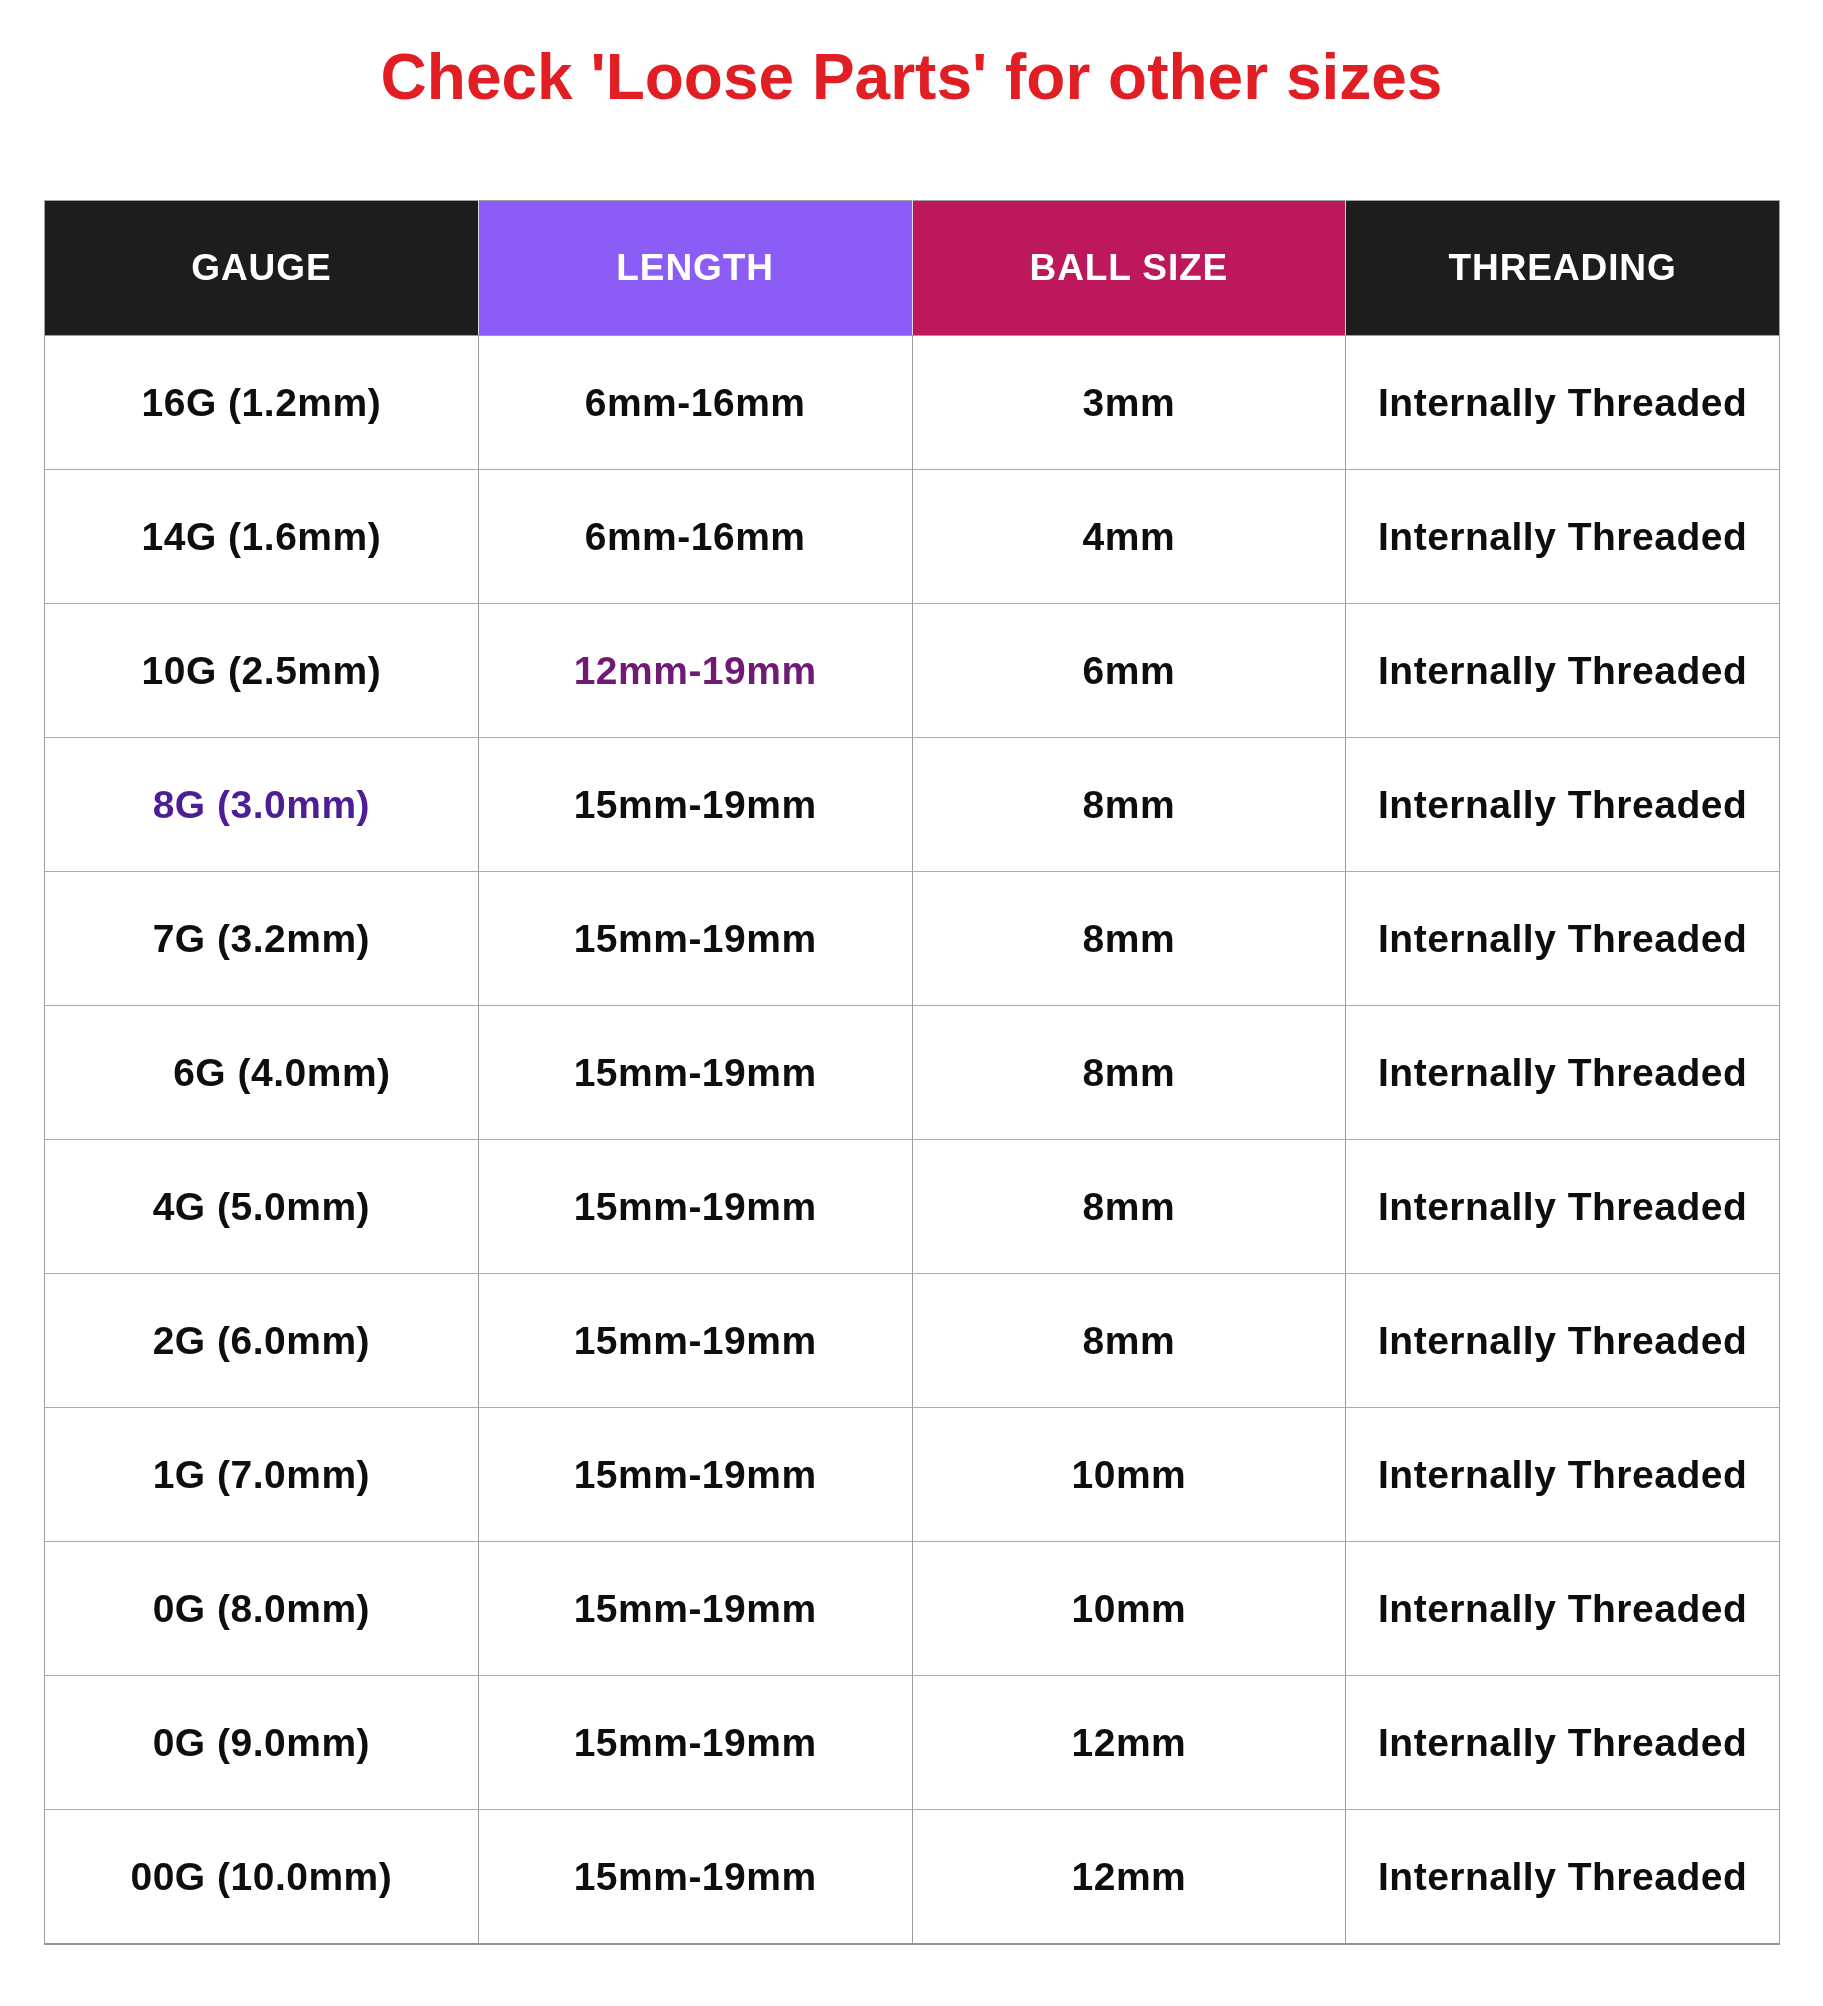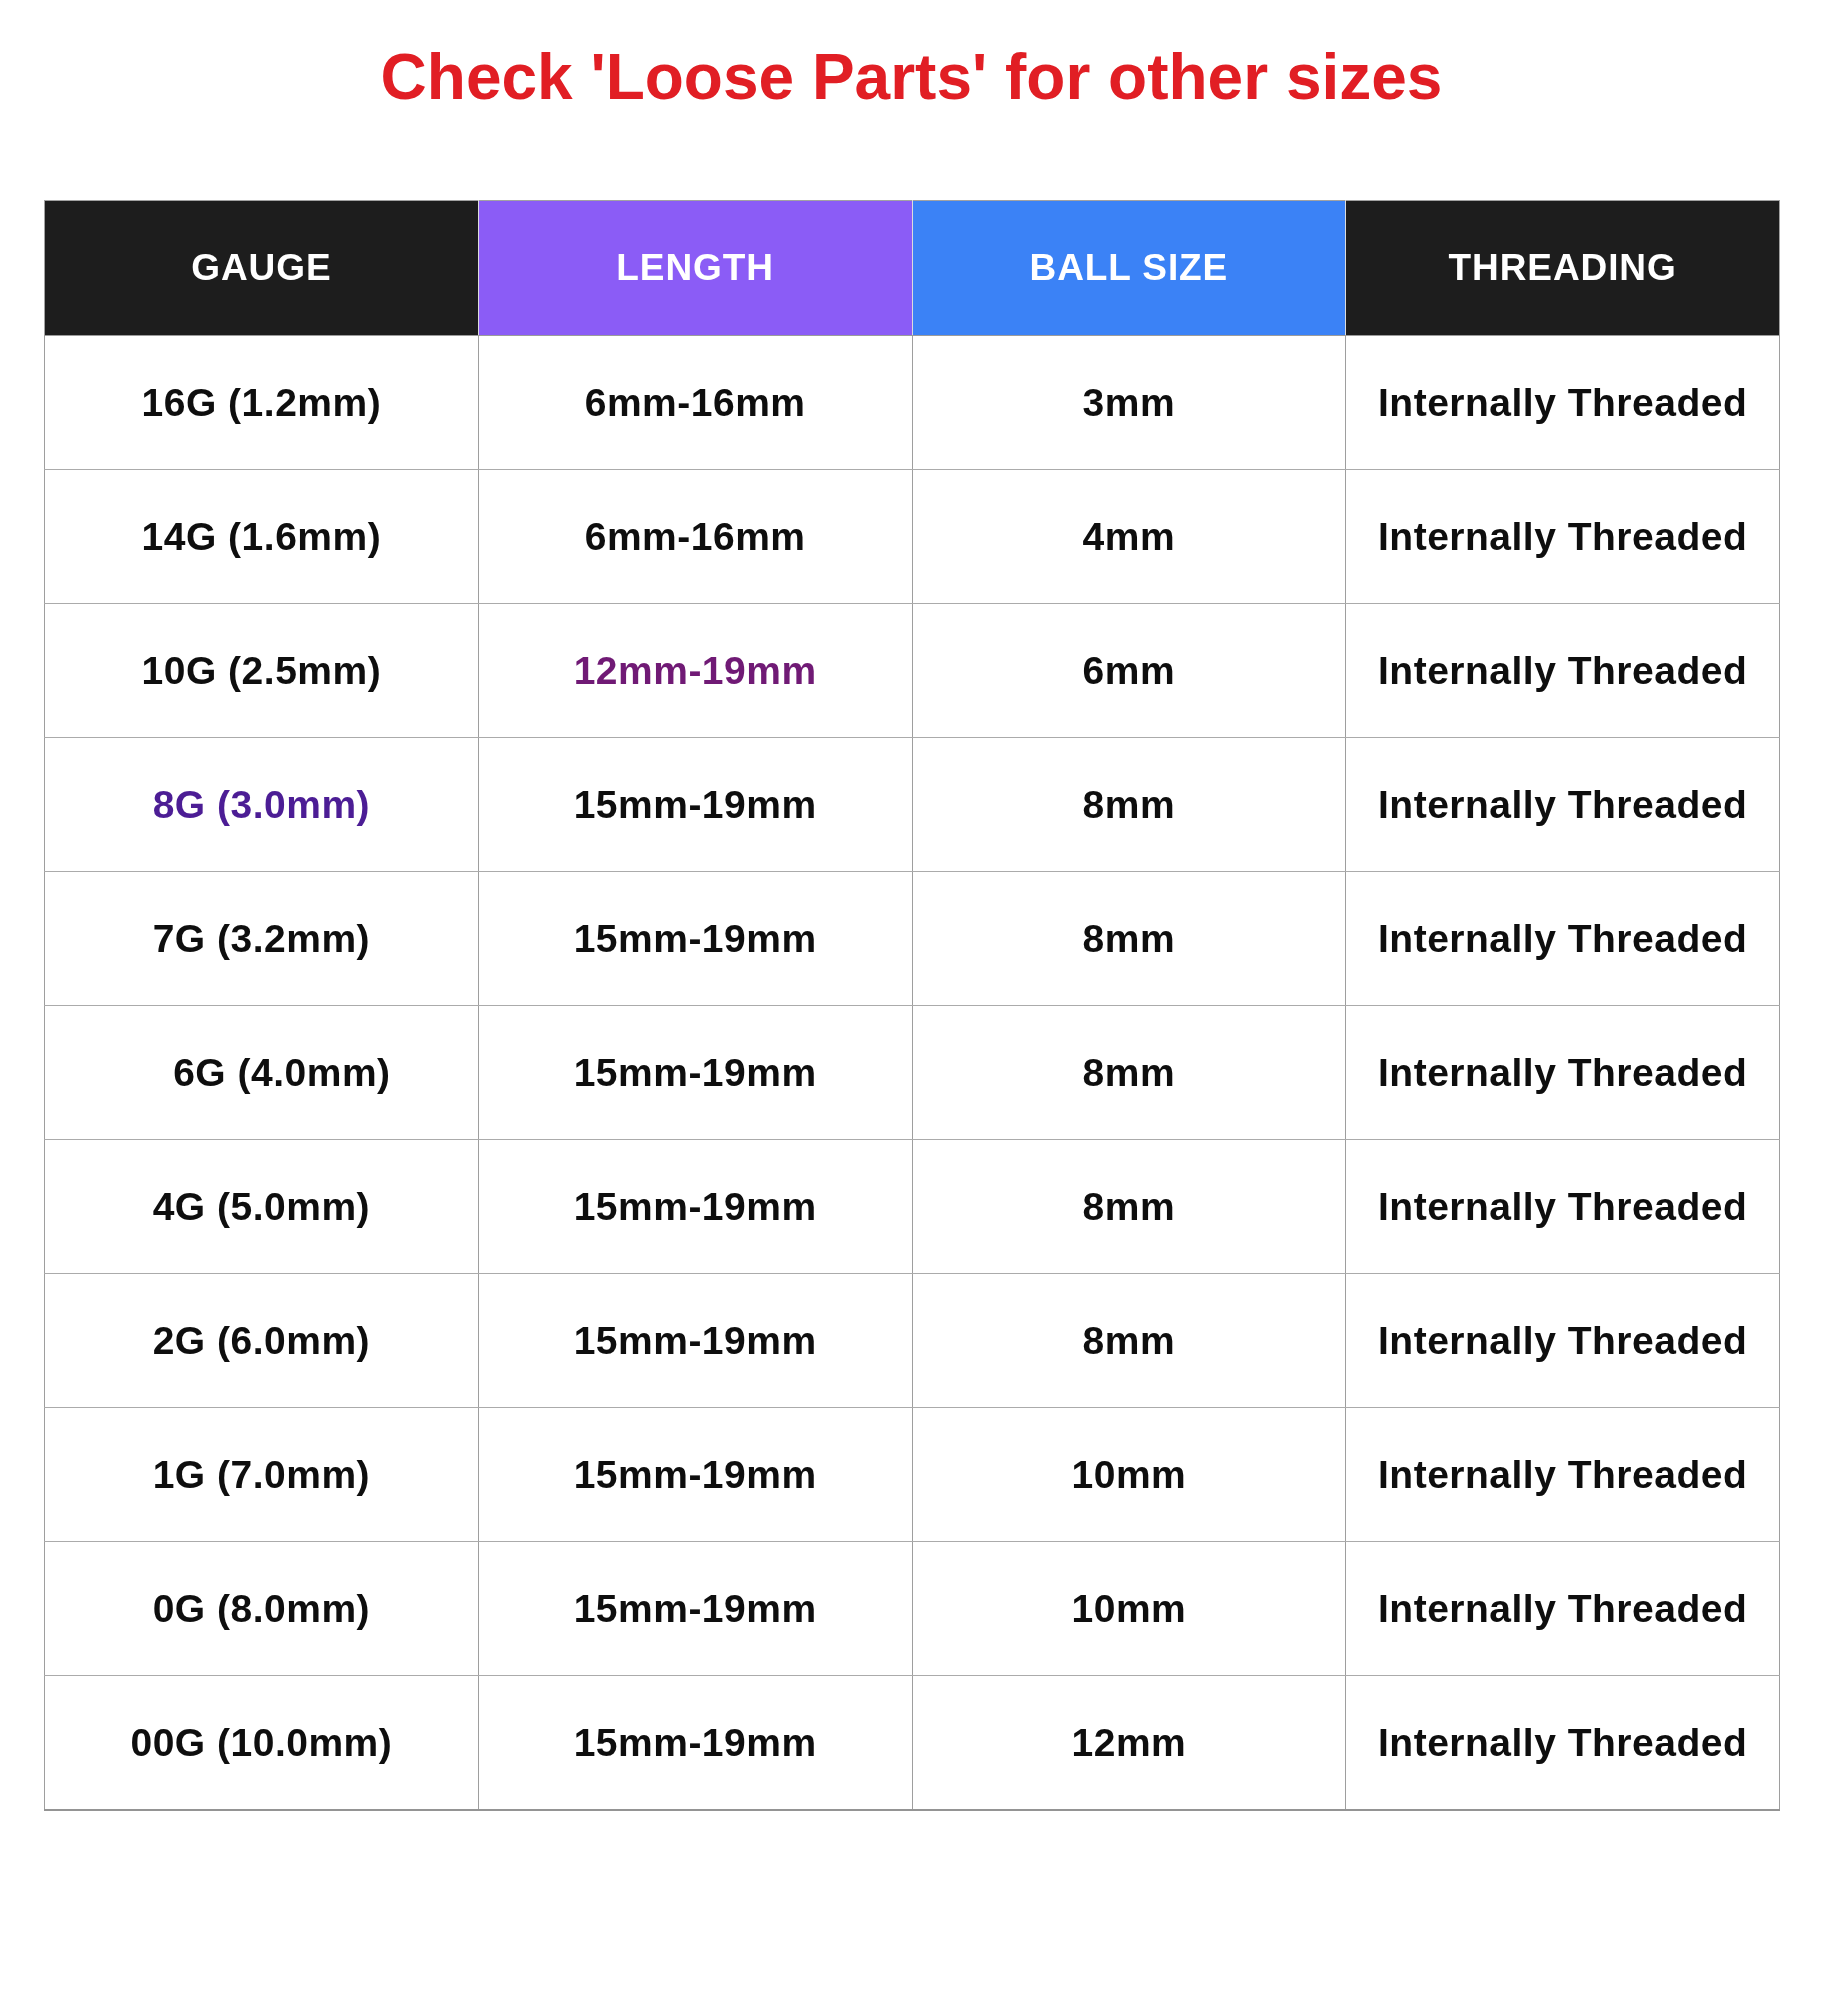--- a/index.html
+++ b/index.html
@@ -80,21 +80,21 @@
   <colgroup>
       <col>
       <col>
       <col>
       <col>
     </colgroup>
   <thead>
     <tr>
       <th style="background: rgb(29, 29, 29); color: rgb(255, 255, 255);">GAUGE</th>
       <th style="background: #8b5cf6; color: rgb(255, 255, 255);">LENGTH</th>
-      <th style="background: #3b82f6; color: rgb(255, 255, 255);">BALL SIZE</th>
+      <th style="background: #be185d; color: rgb(255, 255, 255);">BALL SIZE</th>
       <th style="background: rgb(29, 29, 29); color: rgb(255, 255, 255); text-align: center;">THREADING</th>
     </tr>
   </thead>
   <tbody>
     <tr>
       <td style="color: rgb(14, 14, 14);">16G (1.2mm)</td>
       <td style="color: rgb(14, 14, 14);">6mm-16mm</td>
       <td style="color: rgb(14, 14, 14);">3mm</td>
       <td style="color: rgb(14, 14, 14);">Internally Threaded</td>
     </tr>
@@ -146,20 +146,26 @@
       <td style="color: rgb(14, 14, 14);">10mm</td>
       <td style="color: rgb(14, 14, 14);">Internally Threaded</td>
     </tr>
     <tr>
       <td style="color: rgb(14, 14, 14);">0G (8.0mm)</td>
       <td style="color: rgb(14, 14, 14);">15mm-19mm</td>
       <td style="color: rgb(14, 14, 14);">10mm</td>
       <td style="color: rgb(14, 14, 14);">Internally Threaded</td>
     </tr>
     <tr>
+      <td style="color: rgb(14, 14, 14);">0G (9.0mm)</td>
+      <td style="color: rgb(14, 14, 14);">15mm-19mm</td>
+      <td style="color: rgb(14, 14, 14);">12mm</td>
+      <td style="color: rgb(14, 14, 14);">Internally Threaded</td>
+    </tr>
+    <tr>
       <td style="color: rgb(14, 14, 14);">00G (10.0mm)</td>
       <td style="color: rgb(14, 14, 14);">15mm-19mm</td>
       <td style="color: rgb(14, 14, 14);">12mm</td>
       <td style="color: rgb(14, 14, 14);">Internally Threaded</td>
     </tr>
   </tbody>
 </table>
 
 
 </body></html>

